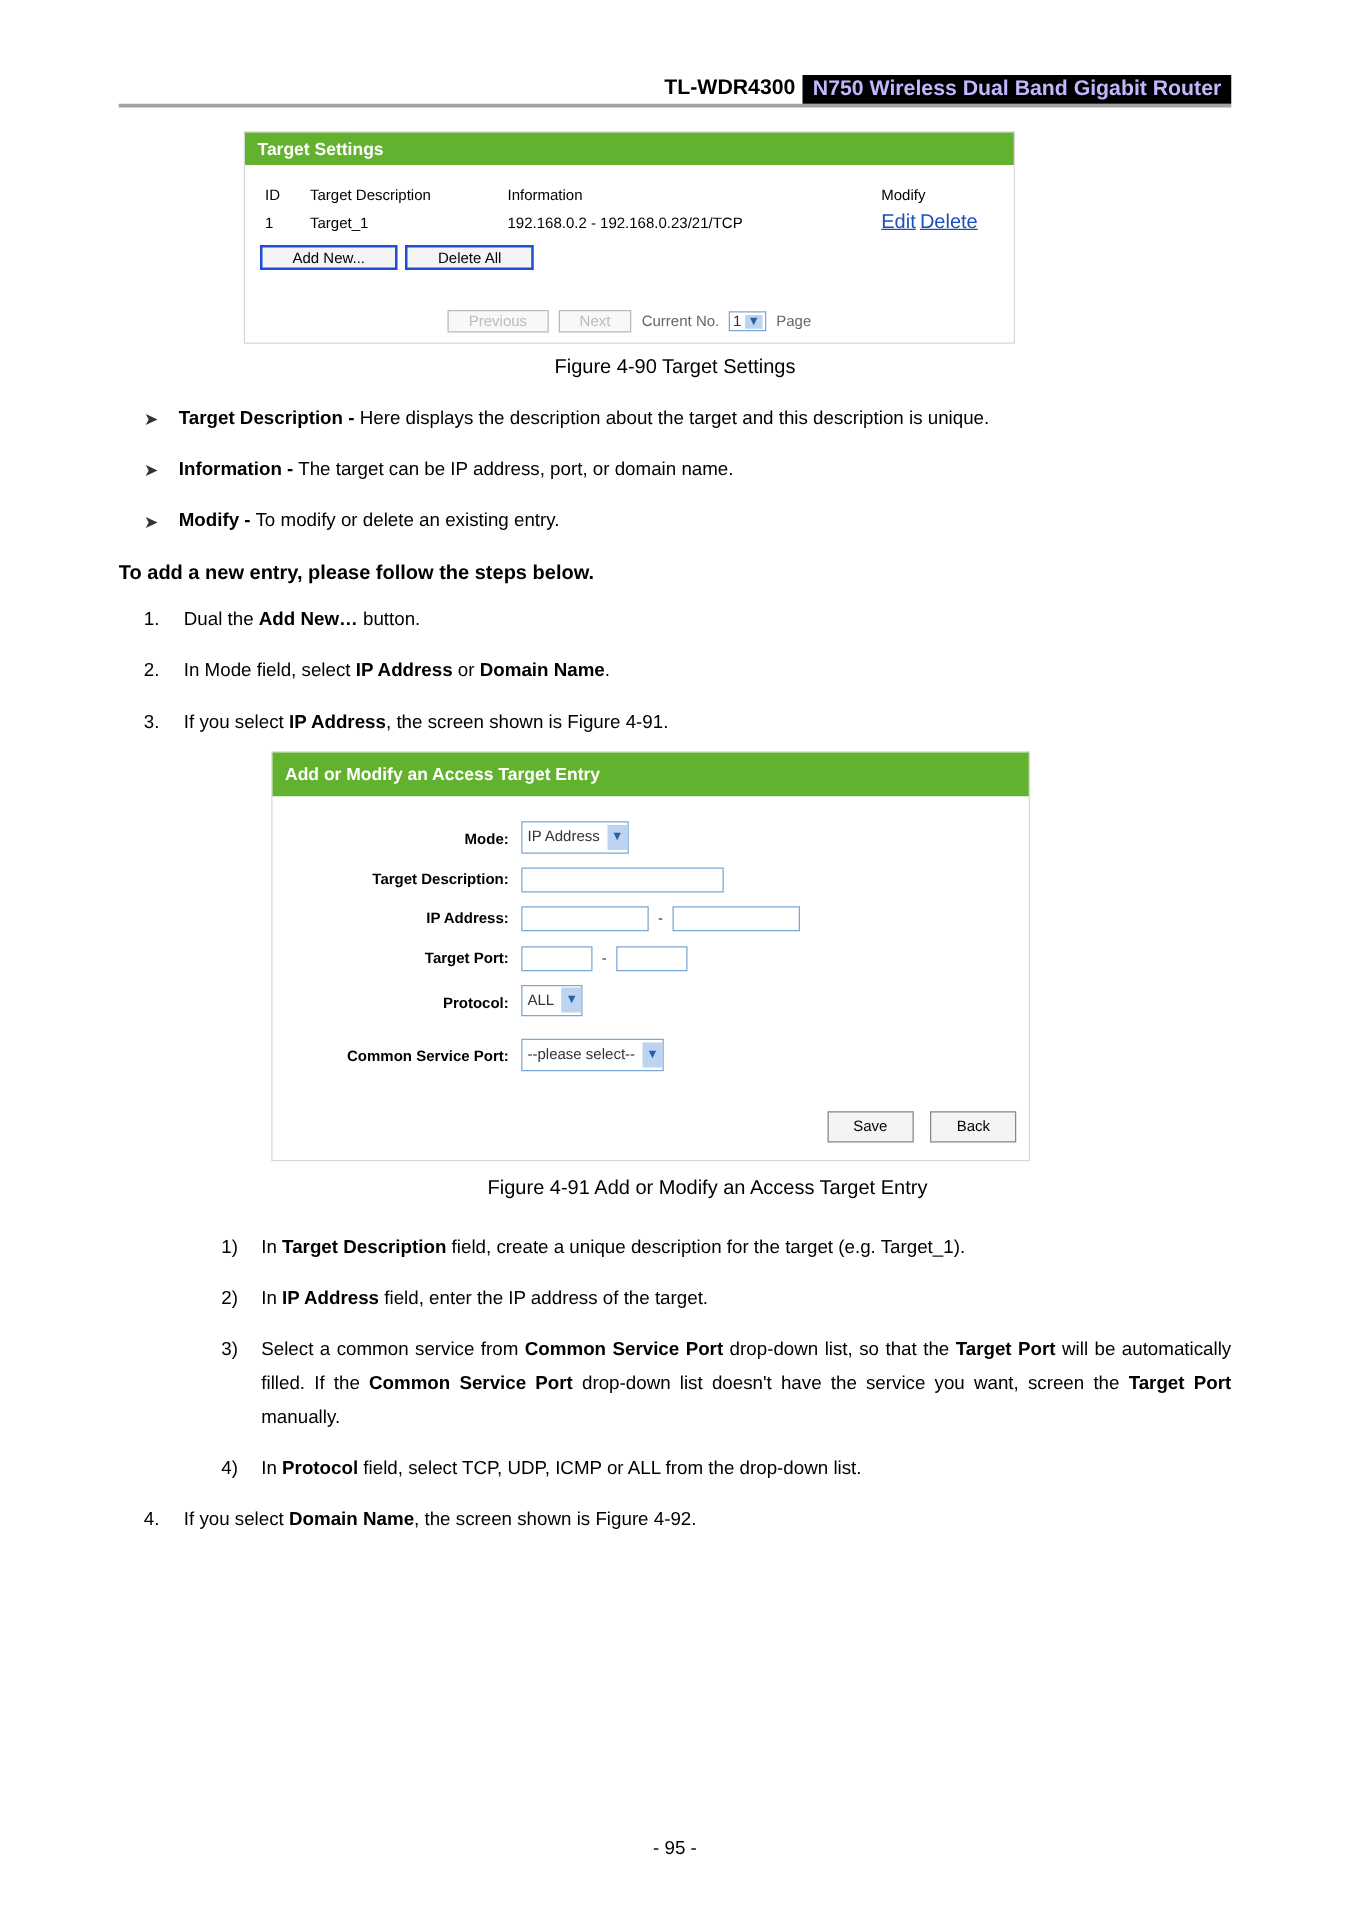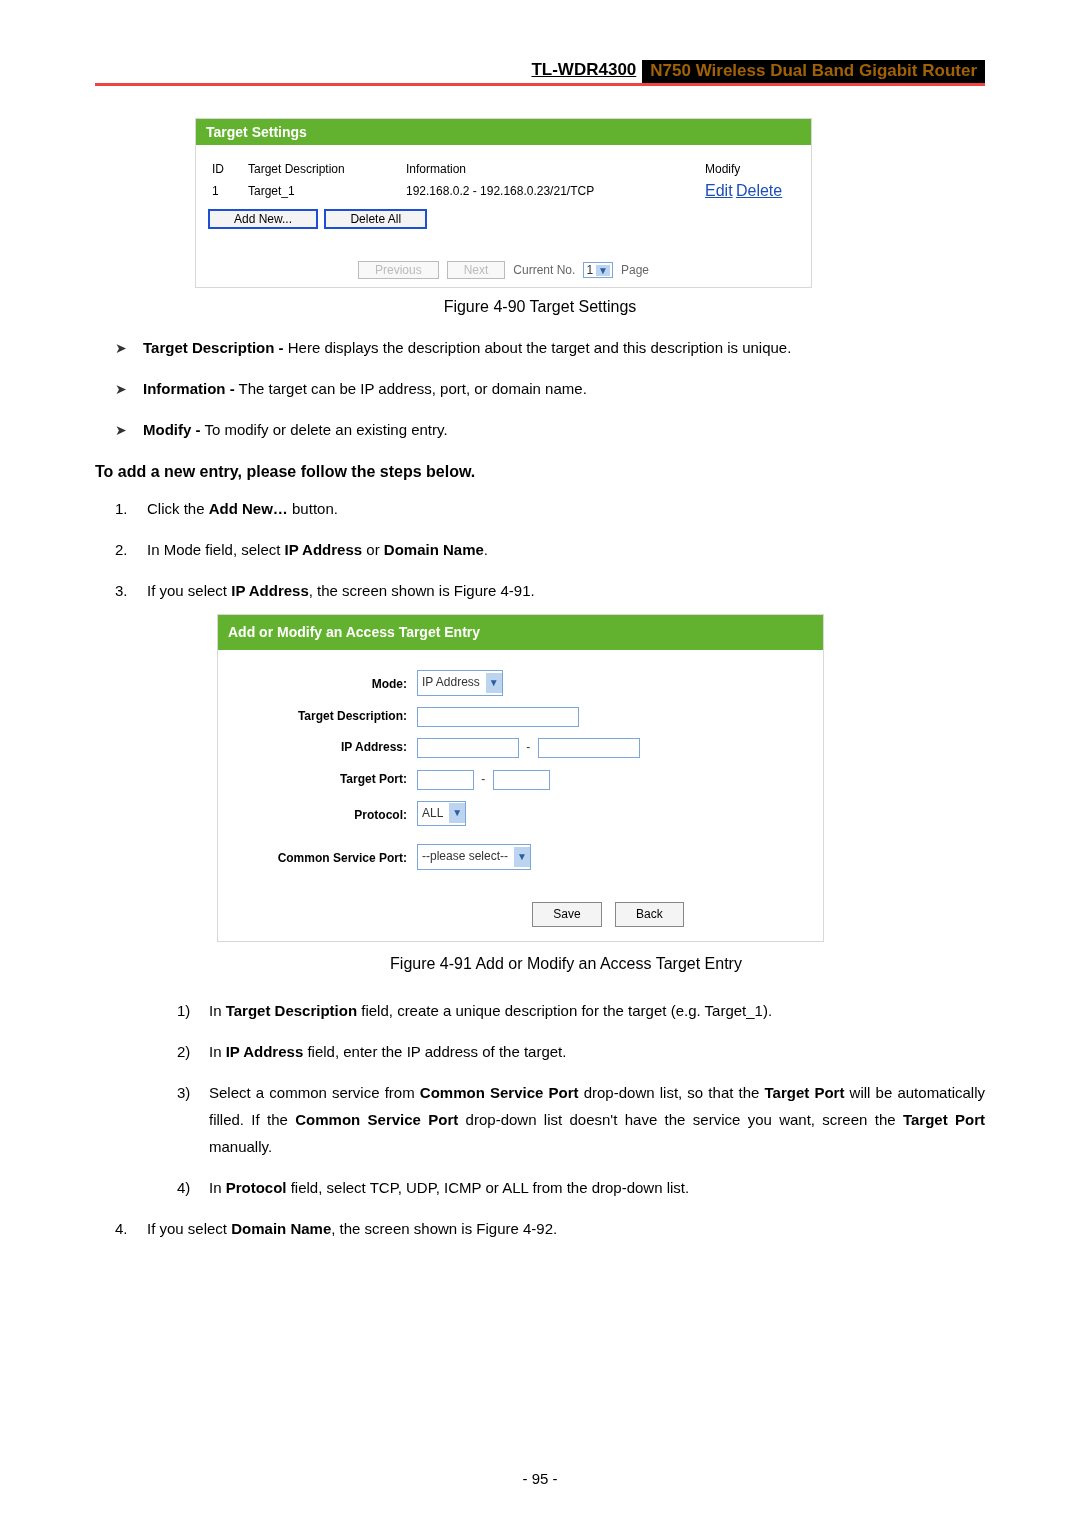--- a/index.html
+++ b/index.html
@@ -11,37 +11,36 @@
   }
   .page {
     width: 1080px;
     min-height: 1527px;
     position: relative;
     padding: 60px 95px 40px 95px;
     box-sizing: border-box;
   }
   .header-bar {
     display: flex;
-    border-bottom: 3px solid #ef4444;
-    margin-bottom: 32px;
-    text-decoration: underline;
+    border-bottom: 3px solid #a3a3a3;
+    margin-bottom: 19px;
   }
   .hdr-model-wrap {
     flex: 1;
     text-align: right;
     padding-right: 6px;
   }
   .hdr-model {
     font-weight: bold;
     font-size: 17px;
     color: #000;
   }
   .hdr-product {
     background: #000;
-    color: #a16207;
+    color: #c4b5fd;
     font-weight: bold;
     font-size: 17px;
     padding: 1px 8px 2px 8px;
   }
 
   
   .fig90-box {
     width: 615px;
     margin: 0 0 10px 100px;
     border: 1px solid #d8d8d8;
@@ -176,21 +175,21 @@
   }
   .f91-sel .arrow {
     background:#bcd4ef;
     color:#2b5ea3;
     font-size:10px;
     padding:1px 3px;
     margin-left:6px;
   }
   .f91-sep { color:#333; padding:0 4px; }
   .f91-btnrow {
-    text-align:center;
+    text-align:right;
     padding: 16px 0 14px 185px;
     border-top: 0;
   }
   .f91-btn {
     display:inline-block;
     border:1px solid #888;
     background:#f4f4f4;
     padding:1px 20px;
     font-size:12px;
     margin-right:10px;
@@ -265,21 +264,21 @@
 
   <ul class="arrow-list">
     <li><span class="arrow-ico">➤</span><b>Target Description -</b><span> Here displays the description about the target and this description is unique.</span></li>
     <li><span class="arrow-ico">➤</span><b>Information -</b><span> The target can be IP address, port, or domain name.</span></li>
     <li><span class="arrow-ico">➤</span><b>Modify -</b><span> To modify or delete an existing entry.</span></li>
   </ul>
 
   <div class="instr">To add a new entry, please follow the steps below.</div>
 
   <ol class="num-list">
-    <li><span class="num">1.</span><span>Click the </span><b>Add New…</b><span> button.</span></li>
+    <li><span class="num">1.</span><span>Dual the </span><b>Add New…</b><span> button.</span></li>
     <li><span class="num">2.</span><span>In Mode field, select </span><b>IP Address</b><span> or </span><b>Domain Name</b><span>.</span></li>
     <li><span class="num">3.</span><span>If you select </span><b>IP Address</b><span>, the screen shown is Figure 4-91.</span>
 
       
       <div class="fig91-box">
         <div class="green-head">Add or Modify an Access Target Entry</div>
         <div class="f91-body">
           <div class="f91-row">
             <div class="f91-label">Mode:</div>
             <div class="f91-ctrl">

